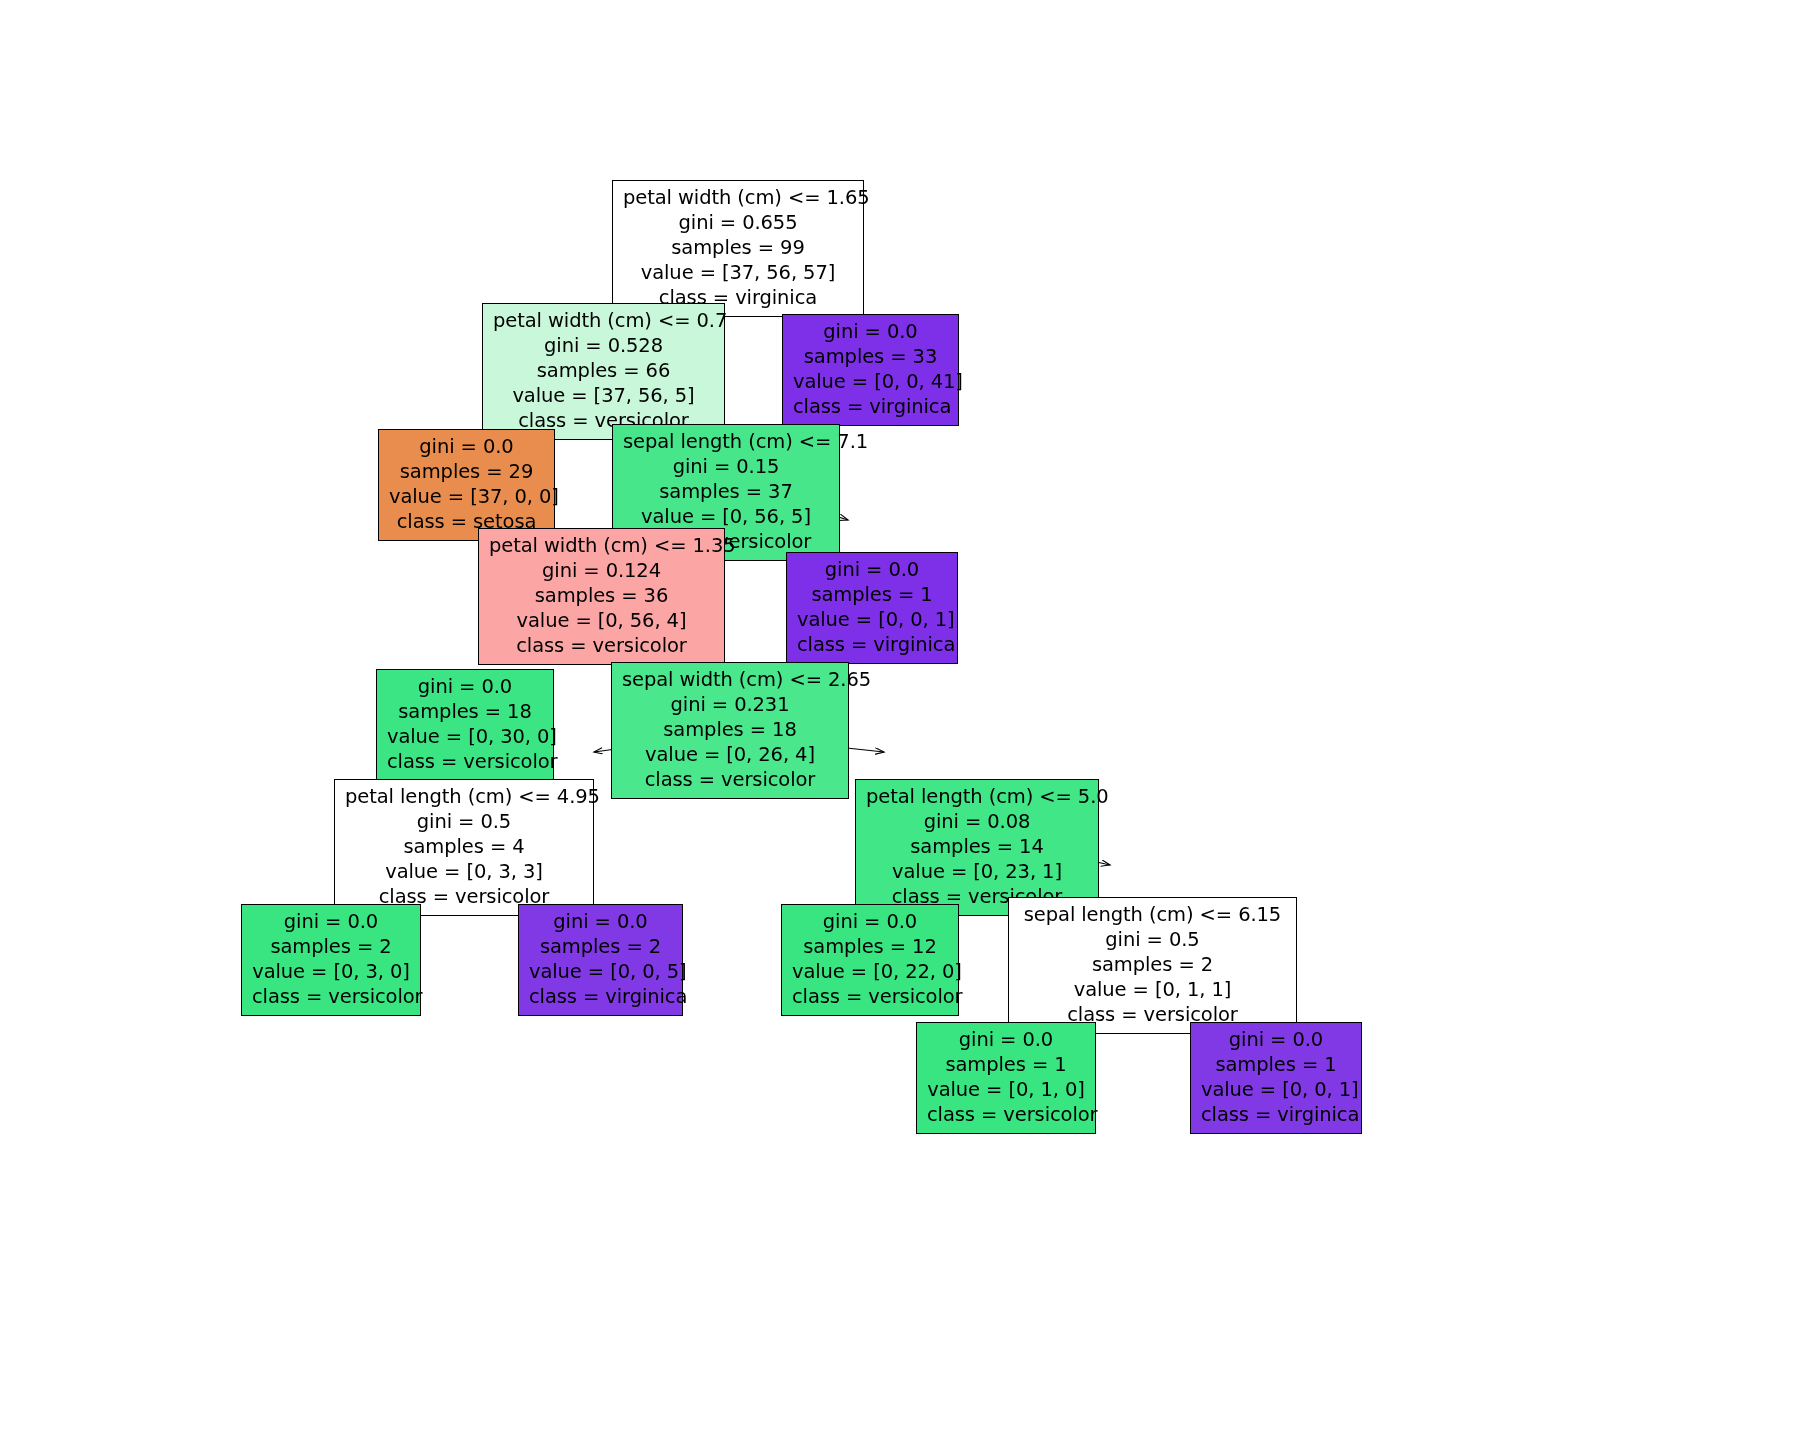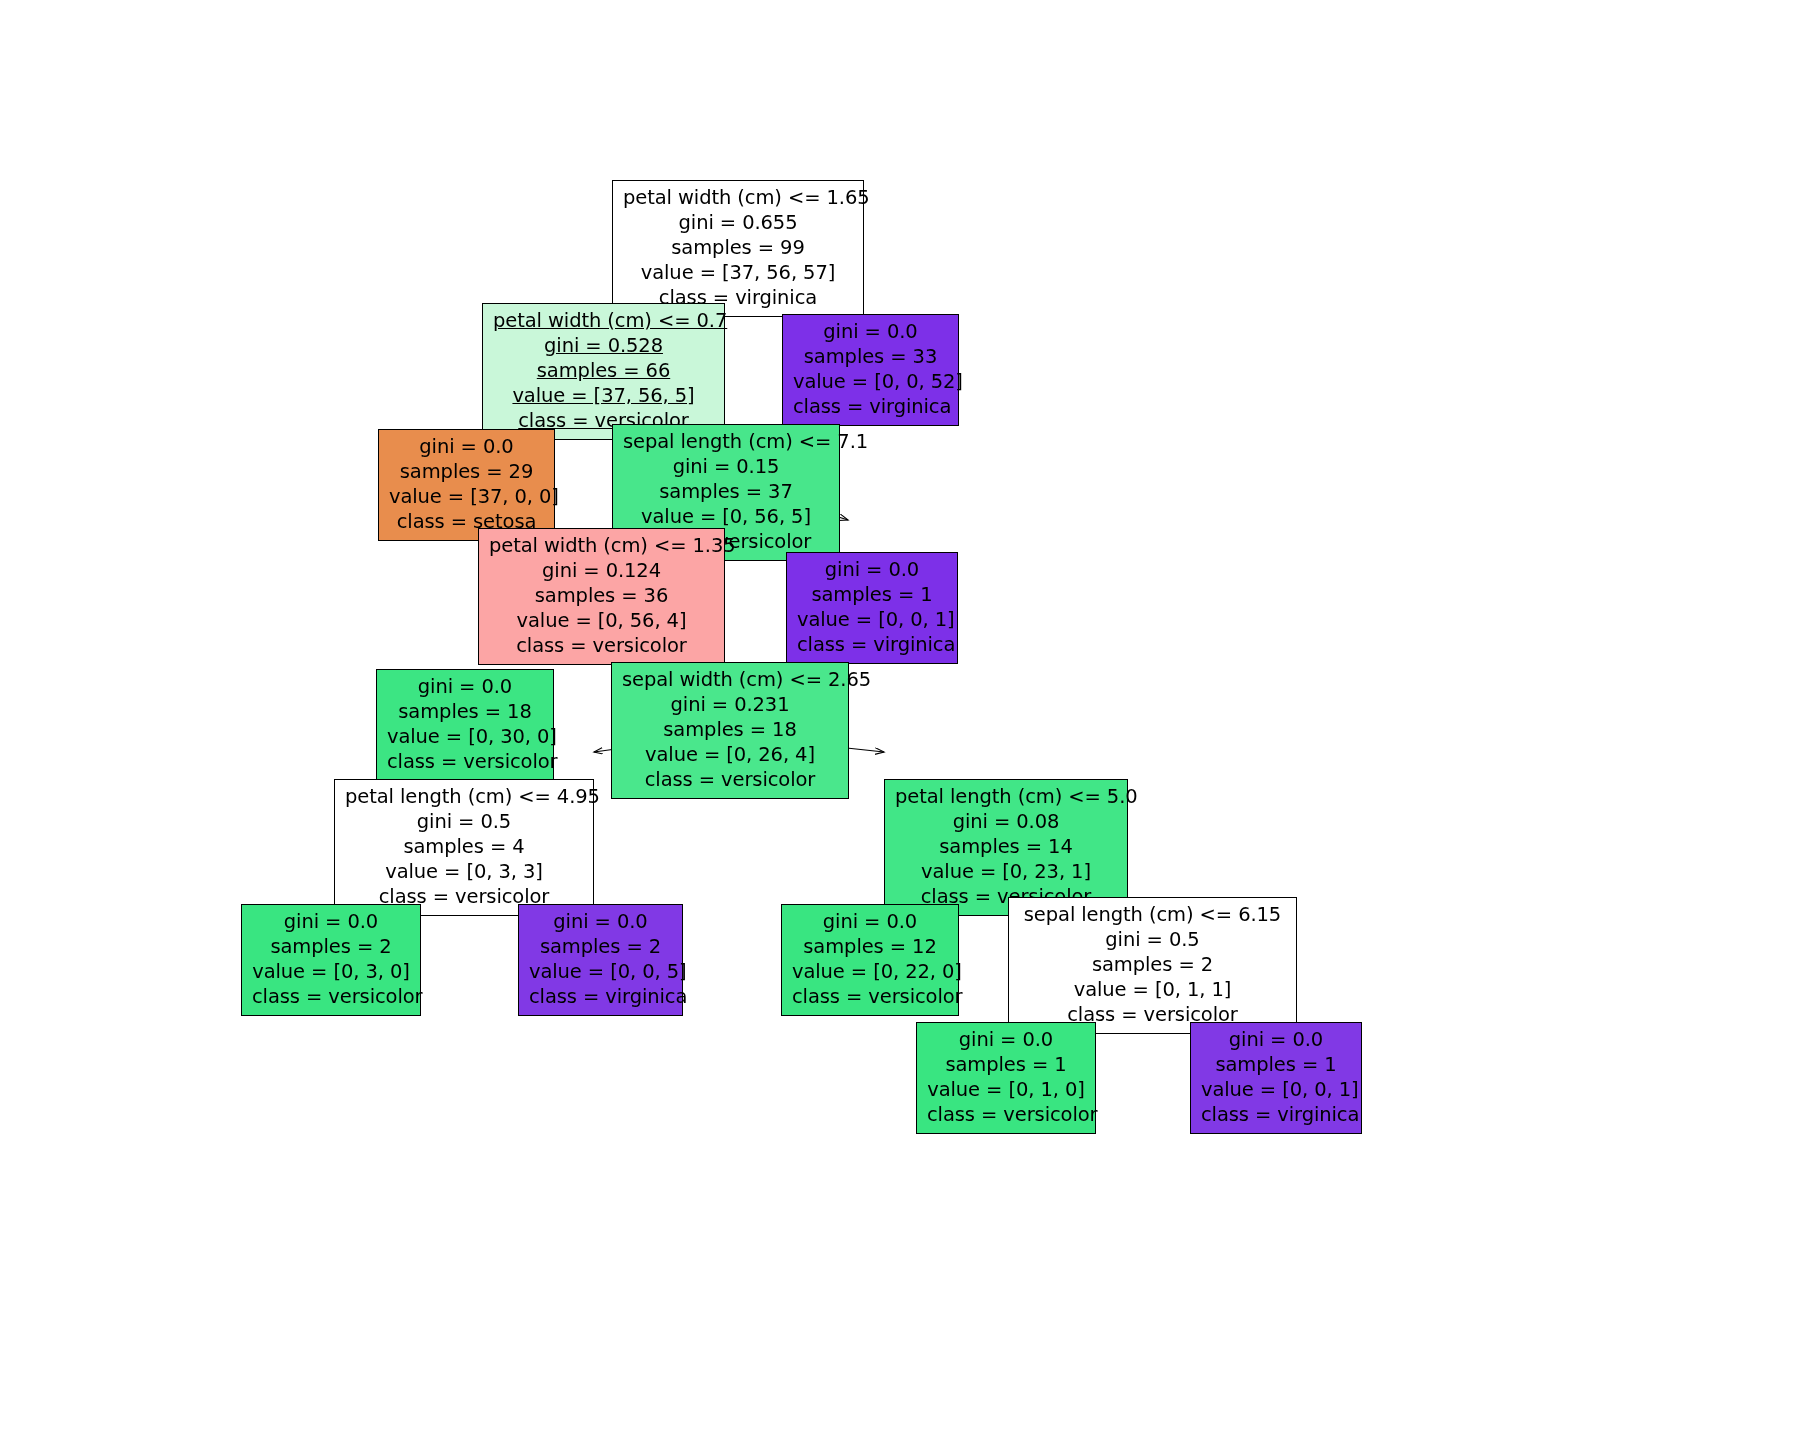--- a/index.html
+++ b/index.html
@@ -74,31 +74,31 @@
       </g>
   </svg>
   <div id="node-layer">
       <div class="tree-node" style="left: 612px; top: 148px; width: 252px; min-height: 113px; background: rgb(255, 255, 255);">
         <span class="node-line">petal width (cm) &lt;= 1.65</span>
         <span class="node-line">gini = 0.655</span>
         <span class="node-line">samples = 99</span>
         <span class="node-line">value = [37, 56, 57]</span>
         <span class="node-line">class = virginica</span>
       </div>
-      <div class="tree-node" style="left: 482px; top: 271px; width: 243px; min-height: 113px; background: rgb(201, 247, 217); text-decoration: underline;">
+      <div class="tree-node" style="left: 482px; top: 271px; width: 243px; min-height: 113px; background: rgb(201, 247, 217);">
         <span class="node-line">petal width (cm) &lt;= 0.7</span>
         <span class="node-line">gini = 0.528</span>
         <span class="node-line">samples = 66</span>
         <span class="node-line">value = [37, 56, 5]</span>
         <span class="node-line">class = versicolor</span>
       </div>
       <div class="tree-node" style="left: 782px; top: 282px; width: 177px; min-height: 92px; background: rgb(125, 48, 232);">
         <span class="node-line">gini = 0.0</span>
         <span class="node-line">samples = 33</span>
-        <span class="node-line">value = [0, 0, 52]</span>
+        <span class="node-line">value = [0, 0, 41]</span>
         <span class="node-line">class = virginica</span>
       </div>
       <div class="tree-node" style="left: 378px; top: 397px; width: 177px; min-height: 92px; background: rgb(232, 141, 77);">
         <span class="node-line">gini = 0.0</span>
         <span class="node-line">samples = 29</span>
         <span class="node-line">value = [37, 0, 0]</span>
         <span class="node-line">class = setosa</span>
       </div>
       <div class="tree-node" style="left: 612px; top: 392px; width: 228px; min-height: 113px; background: rgb(72, 230, 139);">
         <span class="node-line">sepal length (cm) &lt;= 7.1</span>
@@ -133,21 +133,21 @@
         <span class="node-line">value = [0, 26, 4]</span>
         <span class="node-line">class = versicolor</span>
       </div>
       <div class="tree-node" style="left: 334px; top: 747px; width: 260px; min-height: 110px; background: rgb(255, 255, 255);">
         <span class="node-line">petal length (cm) &lt;= 4.95</span>
         <span class="node-line">gini = 0.5</span>
         <span class="node-line">samples = 4</span>
         <span class="node-line">value = [0, 3, 3]</span>
         <span class="node-line">class = versicolor</span>
       </div>
-      <div class="tree-node" style="left: 884px; top: 747px; width: 244px; min-height: 110px; background: rgb(65, 230, 135);">
+      <div class="tree-node" style="left: 855px; top: 747px; width: 244px; min-height: 110px; background: rgb(65, 230, 135);">
         <span class="node-line">petal length (cm) &lt;= 5.0</span>
         <span class="node-line">gini = 0.08</span>
         <span class="node-line">samples = 14</span>
         <span class="node-line">value = [0, 23, 1]</span>
         <span class="node-line">class = versicolor</span>
       </div>
       <div class="tree-node" style="left: 241px; top: 872px; width: 180px; min-height: 92px; background: rgb(57, 229, 129);">
         <span class="node-line">gini = 0.0</span>
         <span class="node-line">samples = 2</span>
         <span class="node-line">value = [0, 3, 0]</span>

